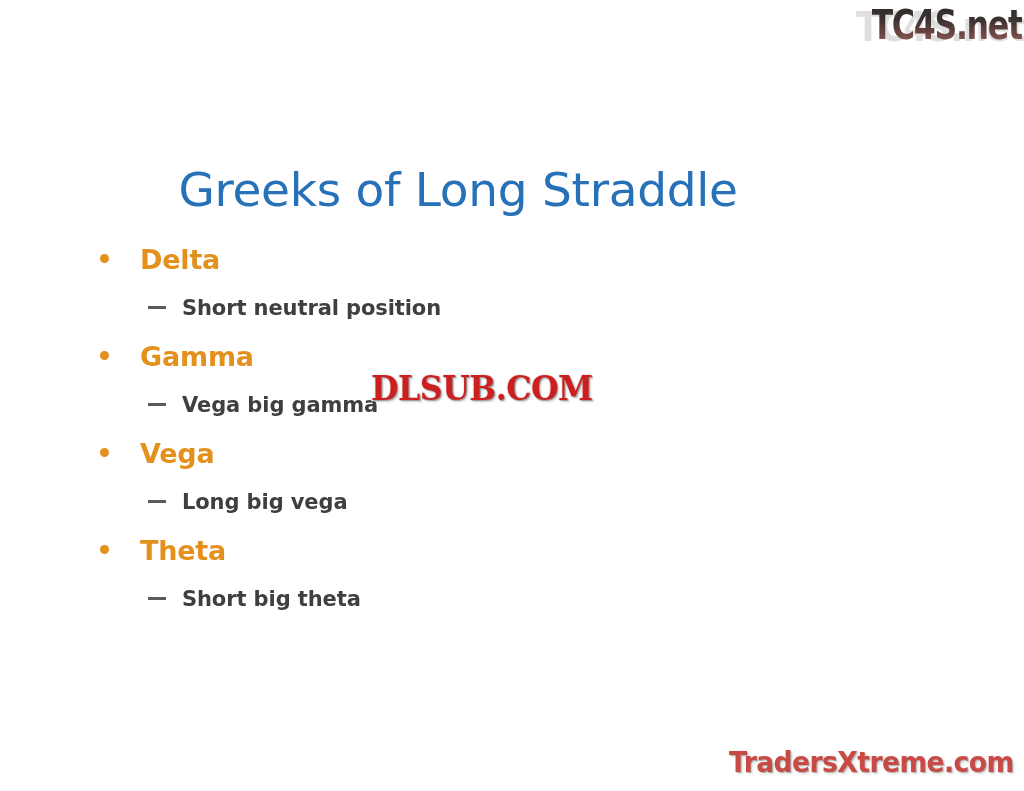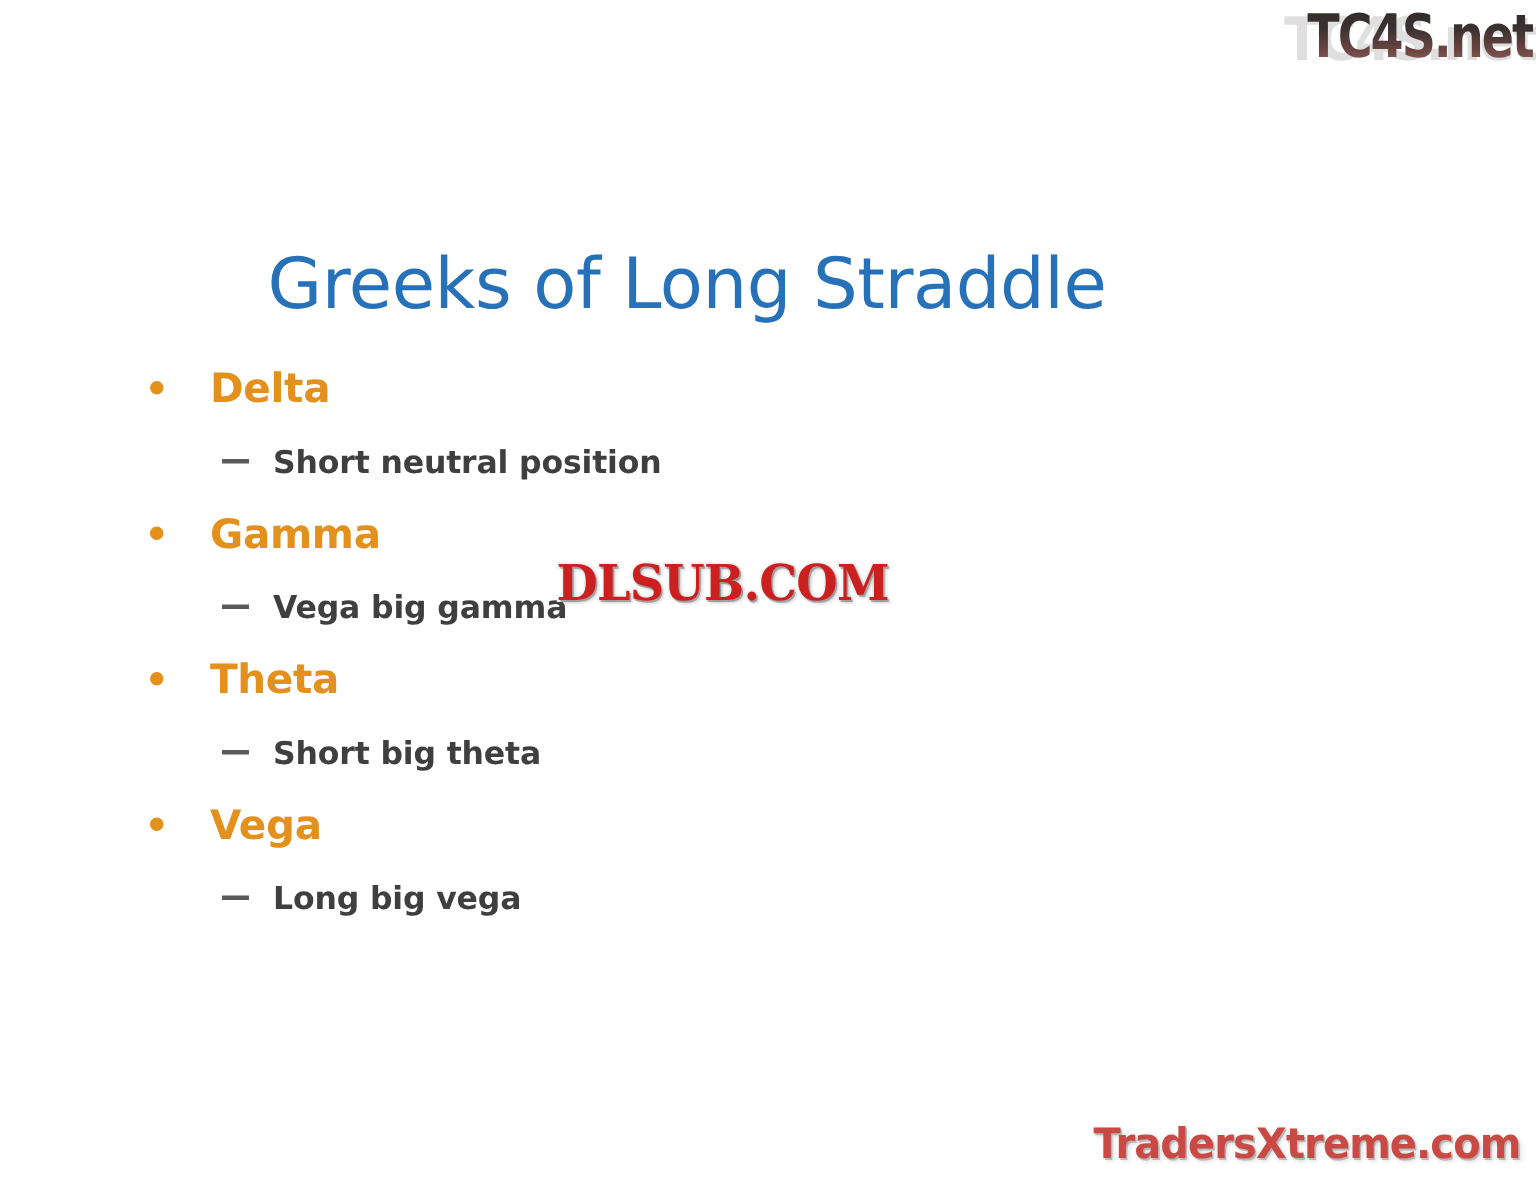--- a/index.html
+++ b/index.html
@@ -204,38 +204,38 @@
       </div>
       <div class="level2">
         <span class="dash"></span>
         <span class="l2-text">Vega big gamma</span>
       </div>
     </div>
 
     <div class="bullet-group">
       <div class="level1">
         <span class="dot"></span>
+        <span class="l1-text">Vega</span>
+      </div>
+      <div class="level2">
+        <span class="dash"></span>
+        <span class="l2-text">Long big vega</span>
+      </div>
+    </div>
+
+    <div class="bullet-group">
+      <div class="level1">
+        <span class="dot"></span>
         <span class="l1-text">Theta</span>
       </div>
       <div class="level2">
         <span class="dash"></span>
         <span class="l2-text">Short big theta</span>
       </div>
     </div>
 
-    <div class="bullet-group">
-      <div class="level1">
-        <span class="dot"></span>
-        <span class="l1-text">Vega</span>
-      </div>
-      <div class="level2">
-        <span class="dash"></span>
-        <span class="l2-text">Long big vega</span>
-      </div>
-    </div>
-
   </div>
 
   <div class="dlsub-watermark">DLSUB.COM</div>
 
   <div class="footer-logo">TradersXtreme.com</div>
 
 </div>
 
 </body></html>

